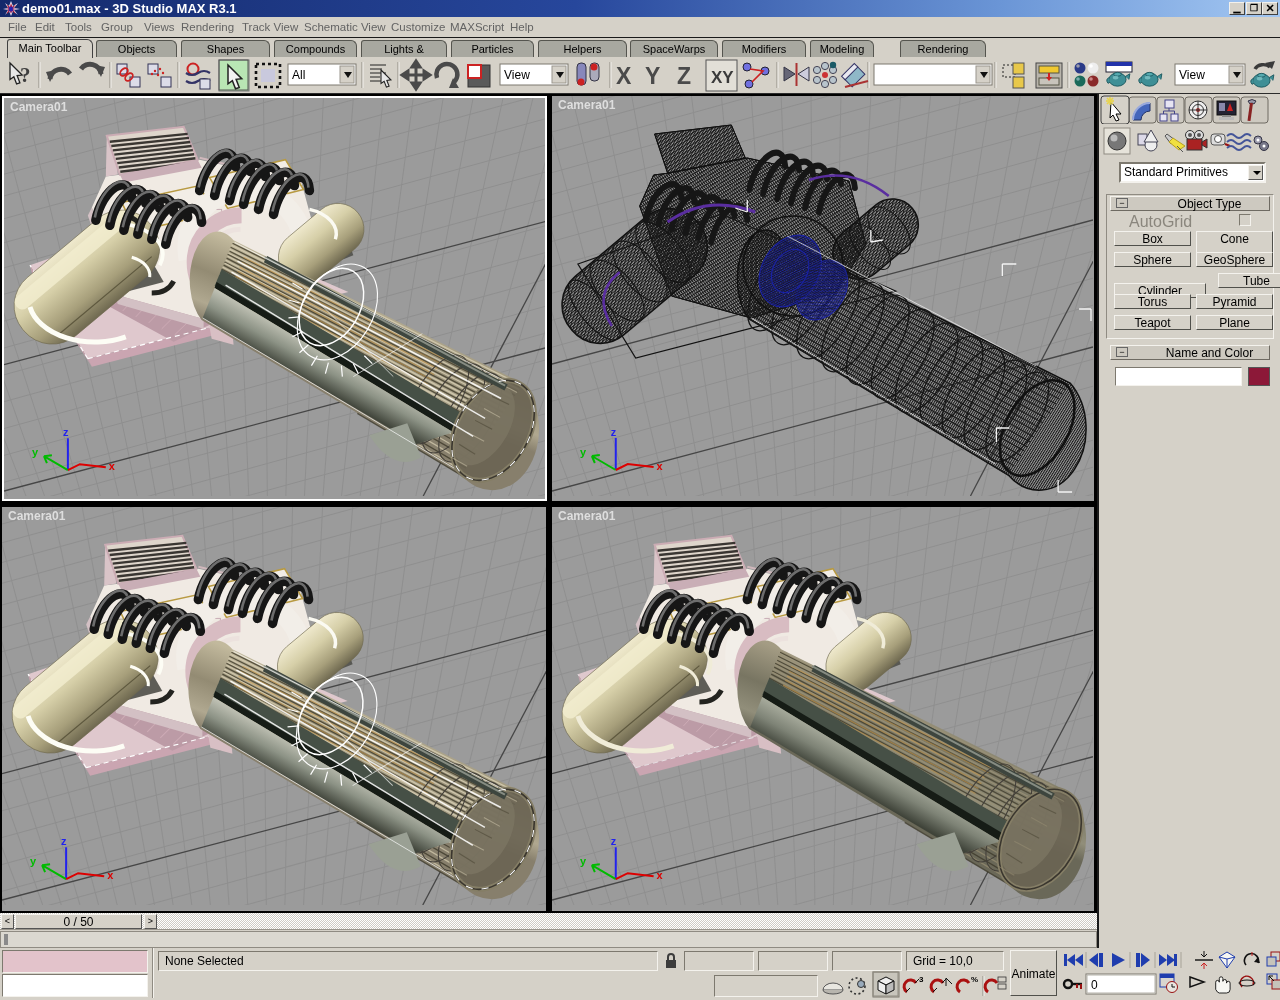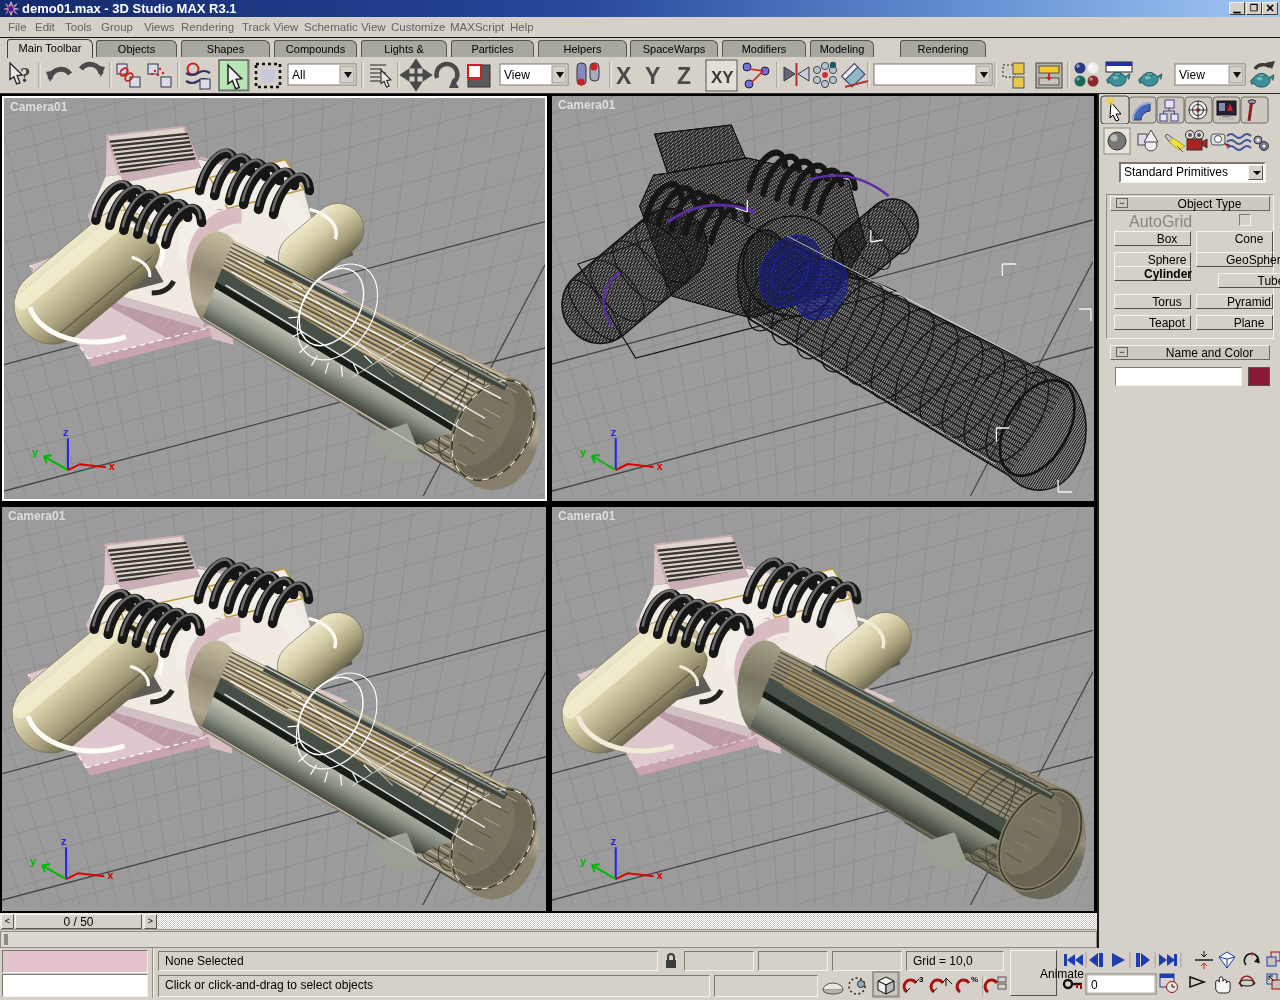--- a/index.html
+++ b/index.html
@@ -42,21 +42,21 @@
 #trackrow { left:0; top:913px; width:1097px; height:17px; background:repeating-conic-gradient(#fff 0% 25%, #cfccc4 0% 50%) 0 0/2px 2px; border-bottom:1px solid #9a968d;}
 #tbtnl,#tbtnr { position:absolute; top:1px; width:13px; height:15px; background:#d5d1c8; border:1px solid; border-color:#f4f2ed #555 #555 #f4f2ed; font-size:9px; text-align:center; line-height:13px;}
 #thandle { position:absolute; left:15px; top:1px; width:127px; height:15px; background:#d5d1c8; border:1px solid; border-color:#f4f2ed #555 #555 #f4f2ed; font-size:12px; text-align:center; line-height:14px; }
 #timeline { left:0; top:931px; width:1097px; height:17px; background:#dbd8d0; border:1px solid #8f8b82; }
 
 #statusbar { left:0; top:948px; width:1280px; height:52px; background:#d5d1c8; }
 .sunk { position:absolute; border:1px solid; border-color:#7d796f #f4f2ed #f4f2ed #7d796f; background:#d5d1c8; }
 .stext { font-size:12px; color:#000; padding:2px 0 0 6px; }
 
 #rpanel { left:1097px; top:94px; width:183px; height:854px; background:#d5d1c8; border-left:2px solid #1a1a1a; }
-.rbtn { position:absolute; background:#d5d1c8; border:1px solid; border-color:#f4f2ed #50504b #50504b #f4f2ed; font-size:12px; text-align:center; color:#000;padding-left:29px; }
+.rbtn { position:absolute; background:#d5d1c8; border:1px solid; border-color:#f4f2ed #50504b #50504b #f4f2ed; font-size:12px; text-align:center; color:#000; }
 .rollhead { position:absolute; background:#cdc9c0; border:1px solid; border-color:#f4f2ed #6e6a62 #6e6a62 #f4f2ed; font-size:12px; text-align:center; color:#000;padding-left:39px; }
 </style>
 </head>
 <body>
 <div class="abs" id="titlebar">
   <svg class="abs" style="left:3px;top:1px" width="17" height="15" viewBox="0 0 17 15">
     <polygon points="8,0 10,5 15,2 11,7 17,8 11,9 15,14 10,10 8,15 6,10 2,14 5,9 0,8 5,7 2,2 6,5" fill="#e8e8ff"></polygon>
     <polygon points="8,2 9.3,5.7 13,3.5 10,7.5 14,8 10,8.5 13,13 9,10 8,13 7,10 3.5,13 5.6,8.5 2,8 5.6,7.5 3.5,3.5 7,5.7" fill="#cc2222"></polygon>
     <polygon points="8,4 8.8,6.5 11,5 9.4,7.6 12,8 9.4,8.4 11,11 8.8,9.4 8,12 7.2,9.4 5,11 6.4,8.4 4,8 6.4,7.6 5,5 7.2,6.5" fill="#2222bb"></polygon>
   </svg>
@@ -871,21 +871,20 @@
   <div class="abs" style="left:152px;top:0;width:2px;height:50px;border-left:1px solid #8f8b82;border-right:1px solid #f4f2ed;"></div>
   <div class="sunk stext" style="left:158px;top:3px;width:500px;height:20px;">None Selected</div>
   <svg class="abs" style="left:664px;top:4px" width="14" height="17" viewBox="0 0 14 17">
     <rect x="2" y="8" width="10" height="8" fill="#3c3c3c"></rect>
     <path d="M4 8 V5 a3 3 0 0 1 6 0 V8" fill="none" stroke="#3c3c3c" stroke-width="2"></path>
   </svg>
   <div class="sunk" style="left:684px;top:3px;width:70px;height:20px;"></div>
   <div class="sunk" style="left:758px;top:3px;width:70px;height:20px;"></div>
   <div class="sunk" style="left:832px;top:3px;width:70px;height:20px;"></div>
   <div class="sunk stext" style="left:906px;top:3px;width:98px;height:20px;">Grid = 10,0</div>
-  <div class="sunk stext" style="left:158px;top:27px;width:552px;height:22px;">Click or click-and-drag to select objects</div>
   <div class="sunk" style="left:714px;top:27px;width:104px;height:22px;"></div>
   <svg class="abs" id="sb-icons" style="left:735px;top:0" width="275" height="52" viewBox="0 0 275 52">
 
     <path d="M88 42 a10 7 0 0 1 20 0 z" fill="#e8e6e0" stroke="#555"></path>
     <path d="M88 42 a10 4 0 0 0 20 0" fill="#b8b5ae" stroke="#555"></path>
 
     <circle cx="122" cy="38" r="8" fill="none" stroke="#333" stroke-width="1.6" stroke-dasharray="2 2.5"></circle>
     <circle cx="126" cy="36" r="3.5" fill="#9ab" stroke="#333"></circle>
 
     <rect x="138" y="24" width="26" height="25" fill="#c8c5bc" stroke="#7d796f"></rect>
@@ -1097,21 +1096,21 @@
 
   <div class="abs" style="left:7px;top:100px;width:168px;height:145px;border:1px solid;border-color:#8f8b82 #f4f2ed #f4f2ed #8f8b82;"></div>
   <div class="rollhead" style="left:11px;top:102px;width:160px;height:15px;line-height:14px;">Object Type</div>
   <div class="abs" style="left:17px;top:104px;width:12px;height:10px;border:1px solid #666;background:#cdc9c0;font-size:9px;line-height:8px;text-align:center;">−</div>
   <div class="abs" style="left:30px;top:119px;font-size:16px;color:#8a867d;">AutoGrid</div>
   <div class="sunk" style="left:140px;top:120px;width:12px;height:12px;background:#d5d1c8;"></div>
   <div class="rbtn" style="left:15px;top:137px;width:77px;height:15px;line-height:14px;">Box</div>
   <div class="rbtn" style="left:97px;top:137px;width:77px;height:31px;line-height:14px;">Cone</div>
   <div class="rbtn" style="left:15px;top:158px;width:77px;height:15px;line-height:14px;">Sphere</div>
   <div class="rbtn" style="left:97px;top:158px;width:77px;height:15px;line-height:14px;">GeoSphere</div>
-  <div class="rbtn" style="left:15px;top:172px;width:77px;height:15px;line-height:14px;font-weight:bold;">Cylinder</div>
+  <div class="rbtn" style="left:15px;top:189px;width:92px;height:15px;line-height:14px;">Cylinder</div>
   <div class="rbtn" style="left:97px;top:179px;width:77px;height:15px;line-height:14px;margin-left:22px;">Tube</div>
   <div class="rbtn" style="left:15px;top:200px;width:77px;height:15px;line-height:14px;">Torus</div>
   <div class="rbtn" style="left:97px;top:200px;width:77px;height:15px;line-height:14px;">Pyramid</div>
   <div class="rbtn" style="left:15px;top:221px;width:77px;height:15px;line-height:14px;">Teapot</div>
   <div class="rbtn" style="left:97px;top:221px;width:77px;height:15px;line-height:14px;">Plane</div>
 
   <div class="rollhead" style="left:11px;top:251px;width:160px;height:15px;line-height:14px;">Name and Color</div>
   <div class="abs" style="left:17px;top:253px;width:12px;height:10px;border:1px solid #666;background:#cdc9c0;font-size:9px;line-height:8px;text-align:center;">−</div>
   <div class="abs" style="left:7px;top:249px;width:168px;height:50px;border:1px solid;border-color:#8f8b82 #f4f2ed #f4f2ed #8f8b82;z-index:-1;"></div>
   <div class="sunk" style="left:16px;top:273px;width:127px;height:19px;background:#fff;"></div>

